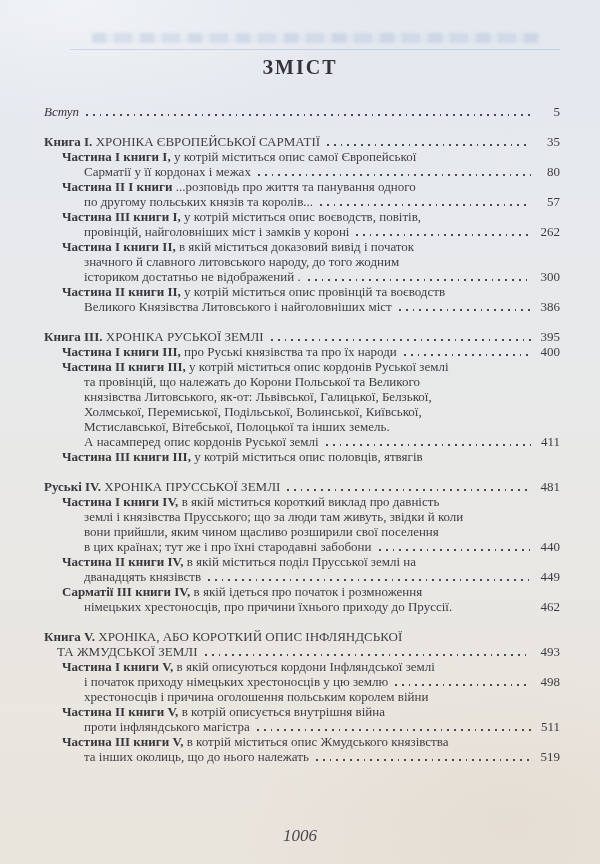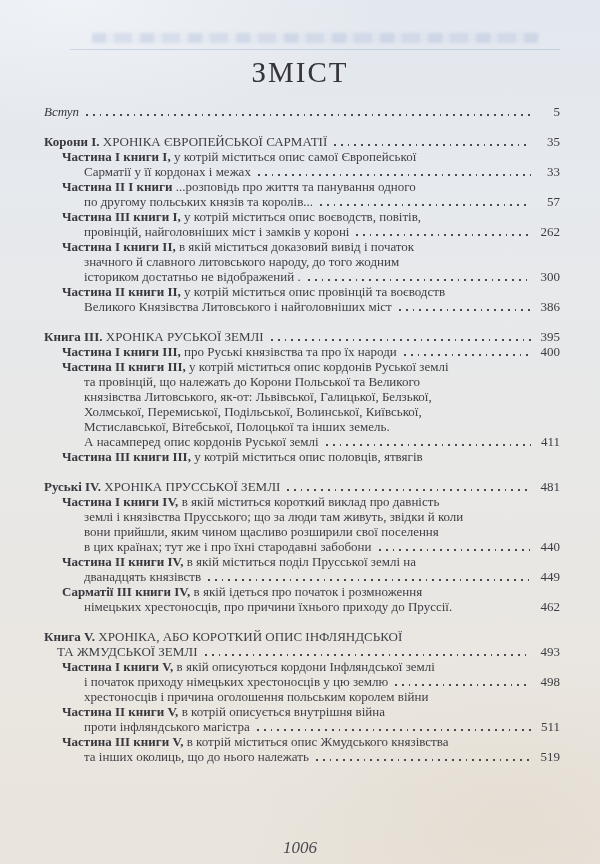--- a/index.html
+++ b/index.html
@@ -23,21 +23,21 @@
       rgba(125,148,200,0.22) 0 14px, rgba(125,148,200,0.05) 14px 22px,
       rgba(125,148,200,0.18) 22px 40px, rgba(125,148,200,0.04) 40px 48px);
     filter:blur(1.6px);border-radius:2px;
   }
   .showthrough-rule{
     position:absolute;top:49px;left:70px;right:40px;height:1px;
     background:rgba(125,148,200,0.30);filter:blur(0.6px);
   }
   .title{
     position:absolute;top:56px;left:0;right:0;margin:0;
-    text-align:center;font-size:29px;font-weight:normal;letter-spacing:2px;
+    text-align:center;font-size:20px;font-weight:bold;letter-spacing:2px;
     color:#35343b;
   }
   .toc{position:absolute;top:104px;left:44px;right:40px;}
   .entry{margin:0;}
   .entry.book{margin-top:15px;}
   .line{margin:0;font-size:13px;line-height:15px;}
   .line.leader{display:flex;align-items:baseline;}
   .txt{white-space:nowrap;flex:0 1 auto;overflow:hidden;}
   .lbl{font-weight:bold;color:#38373d;}
   .entry.intro .lbl{font-weight:normal;font-style:italic;}
@@ -45,21 +45,21 @@
   .entry.part .line.first{padding-left:18px;}
   .entry.part .line:not(.first){padding-left:40px;}
   .dots{
     flex:1 1 auto;height:2px;align-self:flex-end;min-width:8px;
     margin:0 3px 3px 7px;
     background:repeating-linear-gradient(90deg,#4a4950 0 1.8px,transparent 1.8px 6.8px);
   }
   .dots.none{background:none;}
   .pg{flex:0 0 auto;min-width:26px;text-align:right;color:#3c3b41;}
   .folio{
-    position:absolute;top:822px;left:0;right:0;margin:16px;
+    position:absolute;top:822px;left:0;right:0;margin:4px;
     text-align:center;font-style:italic;font-size:17px;color:#4a4950;
   }
 </style>
 </head>
 <body>
 
 <div class="page">
   <div class="showthrough-text"></div>
   <div class="showthrough-rule"></div>
 
@@ -68,31 +68,31 @@
   <div class="toc">
       <div class="entry intro">
         <p class="line first leader">
           <span class="txt"><b class="lbl">Вступ</b></span>
           <span class="dots"></span>
           <span class="pg">5</span>
         </p>
       </div>
       <div class="entry book">
         <p class="line first leader">
-          <span class="txt"><b class="lbl">Корони I.</b> ХРОНІКА ЄВРОПЕЙСЬКОЇ САРМАТІЇ</span>
+          <span class="txt"><b class="lbl">Книга I.</b> ХРОНІКА ЄВРОПЕЙСЬКОЇ САРМАТІЇ</span>
           <span class="dots"></span>
           <span class="pg">35</span>
         </p>
       </div>
       <div class="entry part">
         <p class="line first"><span class="txt"><b class="lbl">Частина I книги I,</b> у котрій міститься опис самої Європейської</span></p>
         <p class="line leader">
           <span class="txt">Сарматії у її кордонах і межах</span>
           <span class="dots"></span>
-          <span class="pg">33</span>
+          <span class="pg">80</span>
         </p>
       </div>
       <div class="entry part">
         <p class="line first"><span class="txt"><b class="lbl">Частина II I книги</b> ...розповідь про життя та панування одного</span></p>
         <p class="line leader">
           <span class="txt">по другому польських князів та королів...</span>
           <span class="dots"></span>
           <span class="pg">57</span>
         </p>
       </div>

